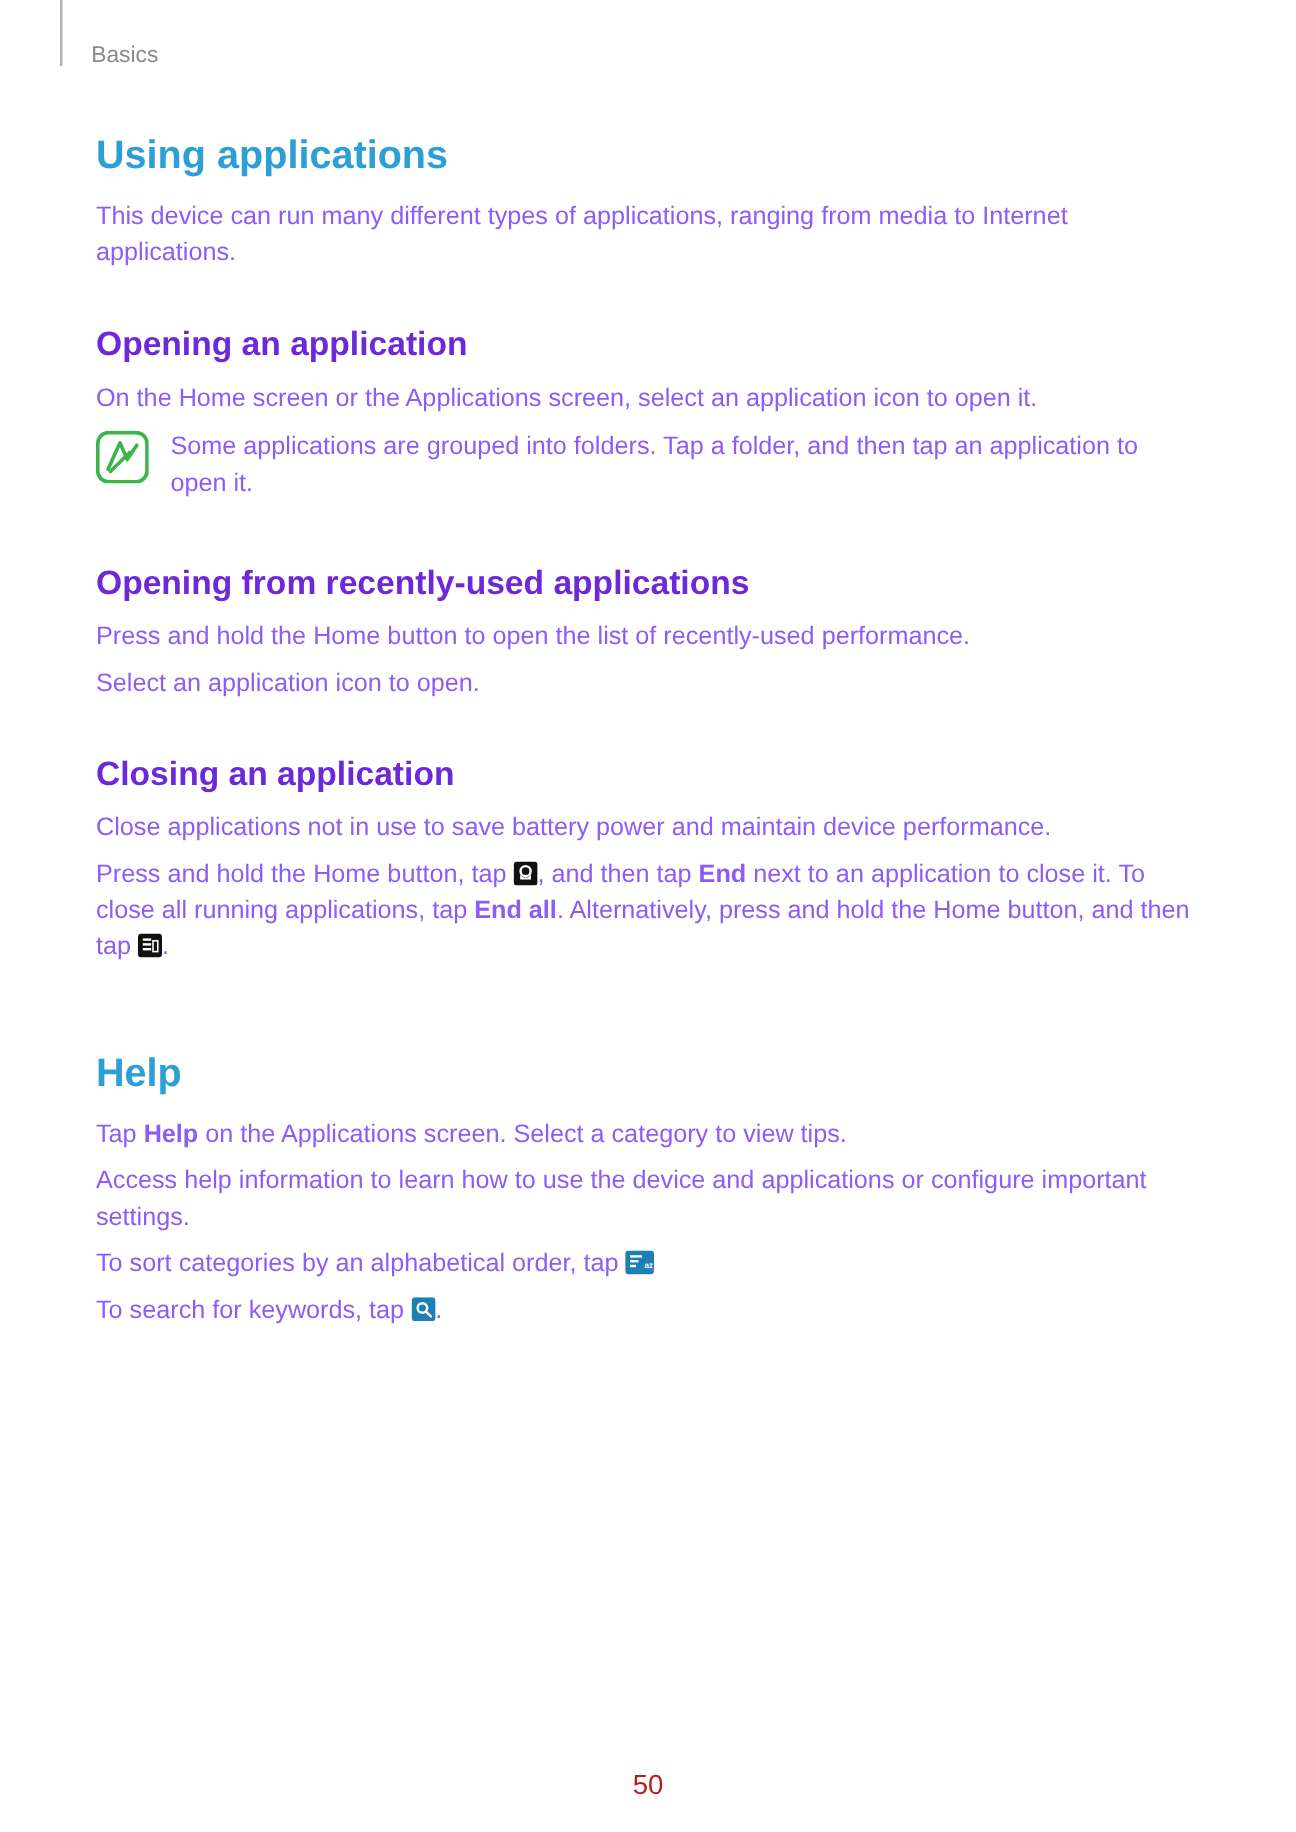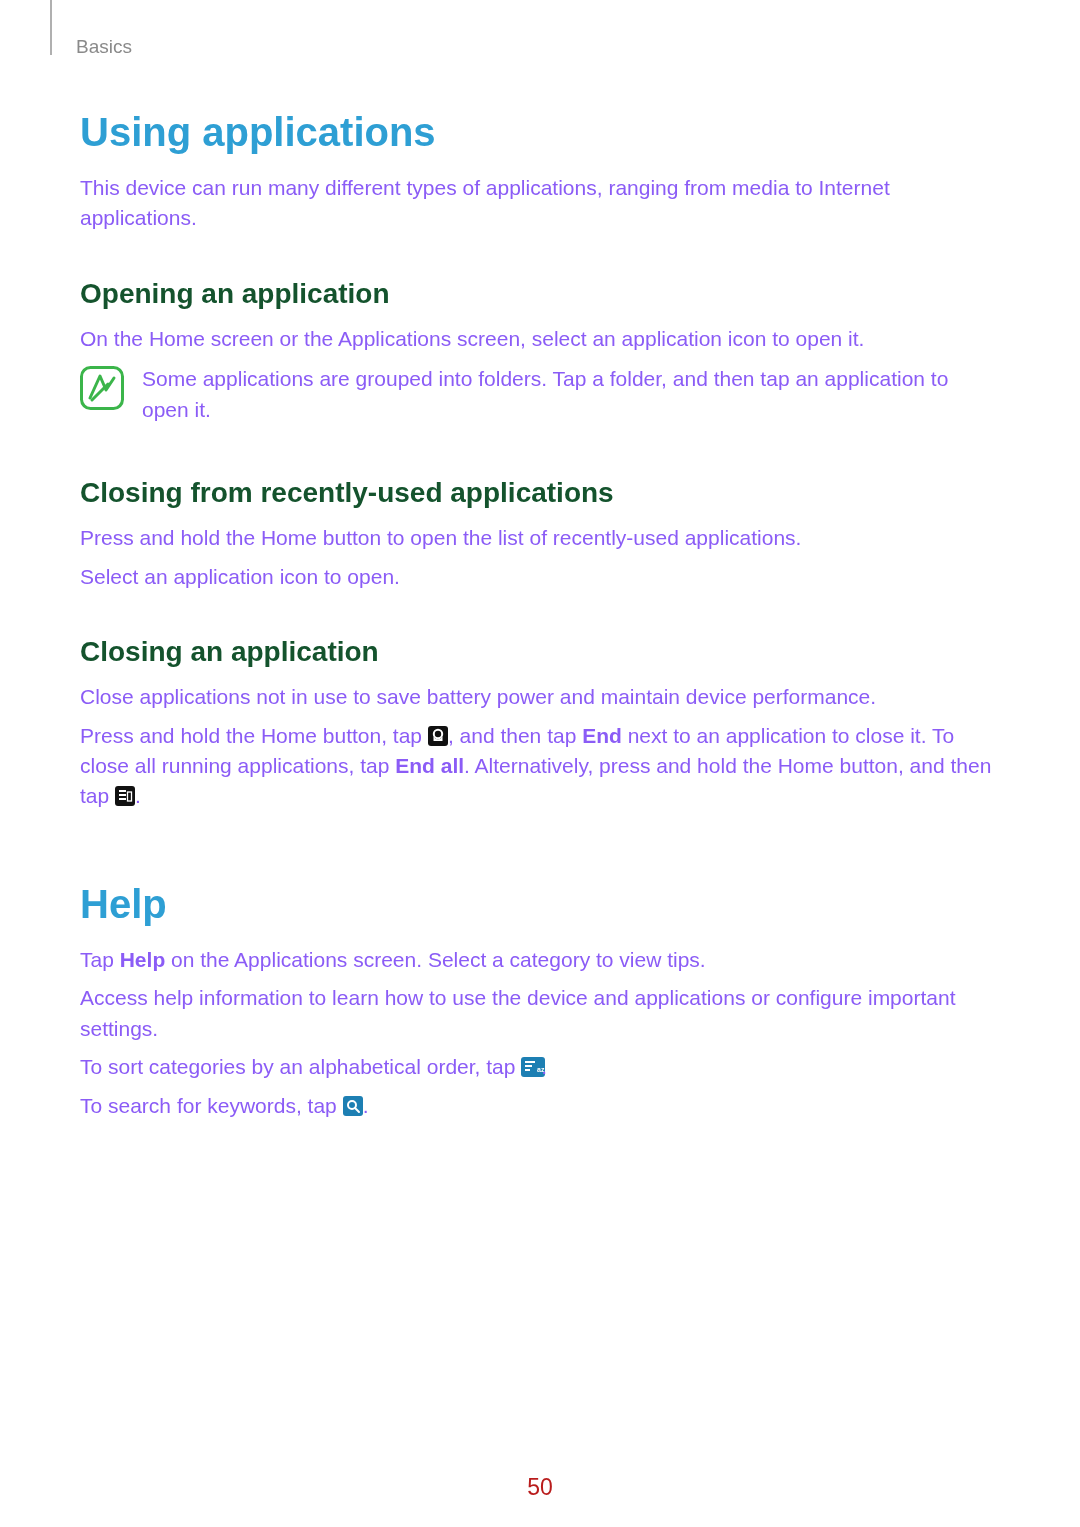--- a/index.html
+++ b/index.html
@@ -28,33 +28,33 @@
     position: absolute;
     top: 36px;
     left: 76px;
     font-size: 19px;
     color: #8a8a8a;
   }
   .content {
     margin-top: 80px;
   }
   h1 {
-    font-size: 40px;
+    font-size: 33px;
     font-weight: 700;
     color: #2e9fd4;
     margin-top: 30px;
     margin-bottom: 18px;
   }
   h1.second {
     margin-top: 70px;
   }
   h2 {
     font-size: 28px;
     font-weight: 700;
-    color: #14532d;
+    color: #6d28d9;
     margin-top: 44px;
     margin-bottom: 14px;
   }
   p {
     font-size: 21px;
     line-height: 1.45;
     color: #8b5cf6;
     margin-bottom: 8px;
   }
   b { font-weight: 700; }
@@ -109,22 +109,22 @@
       <div class="note-icon-box">
         <svg viewBox="0 0 44 44" width="44" height="44">
           <rect x="1.5" y="1.5" width="41" height="41" rx="9" ry="9" fill="none" stroke="#3bb54a" stroke-width="3"></rect>
           <path d="M10 32 L20 10 L26 24 L34 12" fill="none" stroke="#3bb54a" stroke-width="3" stroke-linecap="round" stroke-linejoin="round"></path>
           <path d="M12 34 L28 18" fill="none" stroke="#3bb54a" stroke-width="3" stroke-linecap="round"></path>
         </svg>
       </div>
       <p class="note-text">Some applications are grouped into folders. Tap a folder, and then tap an application to open it.</p>
     </div>
 
-    <h2>Closing from recently-used applications</h2>
-    <p>Press and hold the Home button to open the list of recently-used applications.</p>
+    <h2>Opening from recently-used applications</h2>
+    <p>Press and hold the Home button to open the list of recently-used performance.</p>
     <p>Select an application icon to open.</p>
 
     <h2>Closing an application</h2>
     <p>Close applications not in use to save battery power and maintain device performance.</p>
     <p>
       <span>Press and hold the Home button, tap </span><span class="inline-icon"><svg viewBox="0 0 20 20" width="20" height="20">
             <rect x="0" y="0" width="20" height="20" rx="3" fill="#111"></rect>
             <circle cx="10" cy="8" r="4.2" fill="none" stroke="#fff" stroke-width="2"></circle>
             <path d="M5.5 10.5 A5 5 0 0 0 14.5 10.5 L14.5 15 L5.5 15 Z" fill="#fff"></path>
           </svg></span><span>, and then tap </span><b>End</b><span> next to an application to close it. To close all running applications, tap </span><b>End all</b><span>. Alternatively, press and hold the Home button, and then tap </span><span class="inline-icon"><svg viewBox="0 0 20 20" width="20" height="20">

